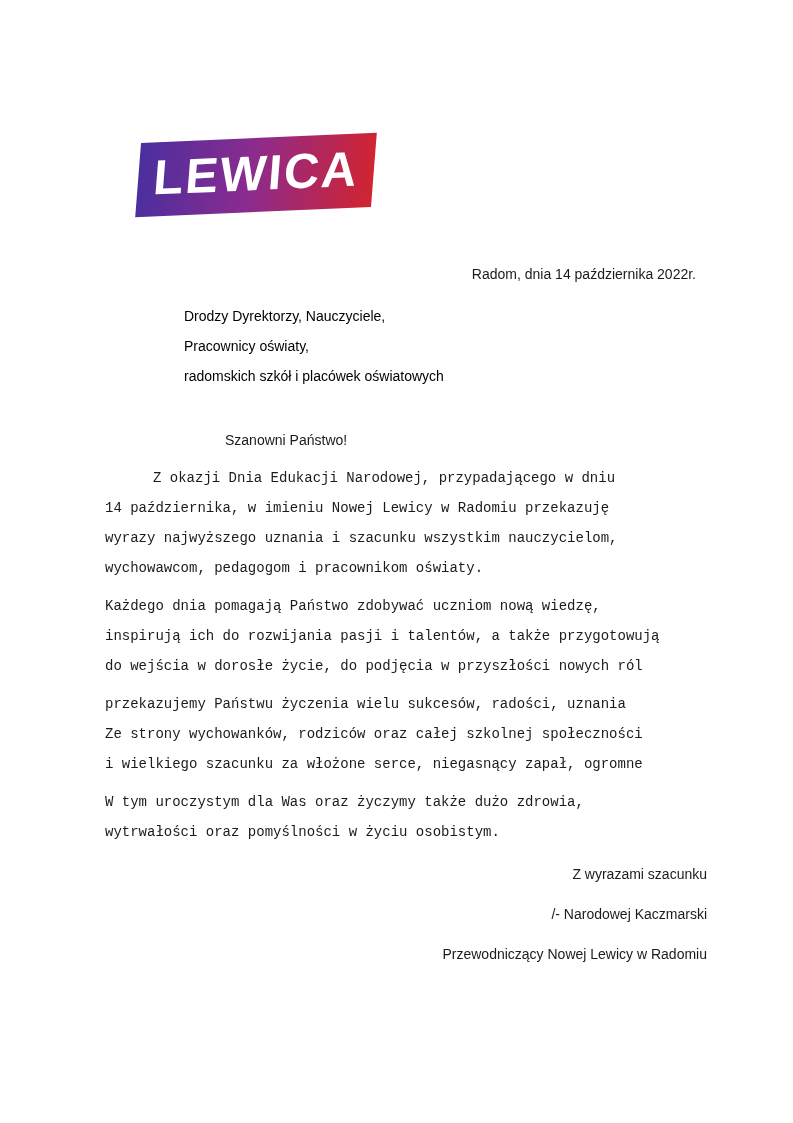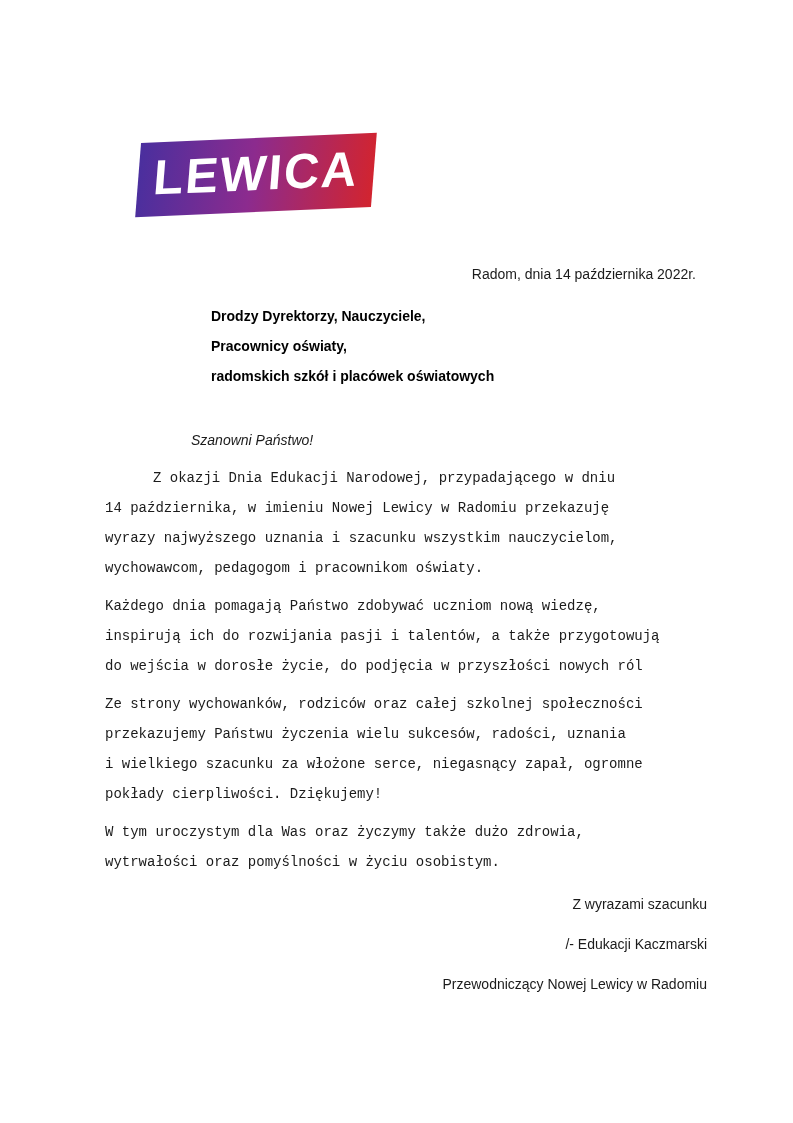--- a/index.html
+++ b/index.html
@@ -48,28 +48,27 @@
     line-height: 30px;
   }
   .dateline {
     margin-top: 259px;
     text-align: right;
     padding-right: 10px;
     white-space: nowrap;
   }
   .addressee {
     margin-top: 12px;
-    margin-left: 106px;
-    font-weight: bold;
+    margin-left: 79px;
+    font-weight: normal;
     color: #000000;
   }
   .salutation {
     margin-top: 34px;
-    margin-left: 86px;
-    font-style: italic;
+    margin-left: 120px;
   }
   .paragraph {
     margin: 8px 0 0 0;
     padding: 0;
     font-family: Liberation Mono, monospace;
   }
   .paragraph .line {
     display: block;
   }
   .paragraph .line.indent {
@@ -117,31 +116,30 @@
       <span class="line">wychowawcom, pedagogom i pracownikom oświaty.</span>
     </p>
 
     <p class="paragraph">
       <span class="line">Każdego dnia pomagają Państwo zdobywać uczniom nową wiedzę,</span>
       <span class="line">inspirują ich do rozwijania pasji i talentów, a także przygotowują</span>
       <span class="line">do wejścia w dorosłe życie, do podjęcia w przyszłości nowych ról</span>
     </p>
 
     <p class="paragraph">
+      <span class="line">przekazujemy Państwu życzenia wielu sukcesów, radości, uznania</span>
       <span class="line">Ze strony wychowanków, rodziców oraz całej szkolnej społeczności</span>
-      <span class="line">przekazujemy Państwu życzenia wielu sukcesów, radości, uznania</span>
       <span class="line">i wielkiego szacunku za włożone serce, niegasnący zapał, ogromne</span>
-      <span class="line">pokłady cierpliwości. Dziękujemy!</span>
     </p>
 
     <p class="paragraph">
       <span class="line">W tym uroczystym dla Was oraz życzymy także dużo zdrowia,</span>
       <span class="line">wytrwałości oraz pomyślności w życiu osobistym.</span>
     </p>
 
     <div class="signature-block">
       <div class="sig-line">Z wyrazami szacunku</div>
-      <div class="sig-line">/- Edukacji Kaczmarski</div>
+      <div class="sig-line">/- Narodowej Kaczmarski</div>
       <div class="sig-line">Przewodniczący Nowej Lewicy w Radomiu</div>
     </div>
 
   </div>
 </div>
 
 </body></html>

